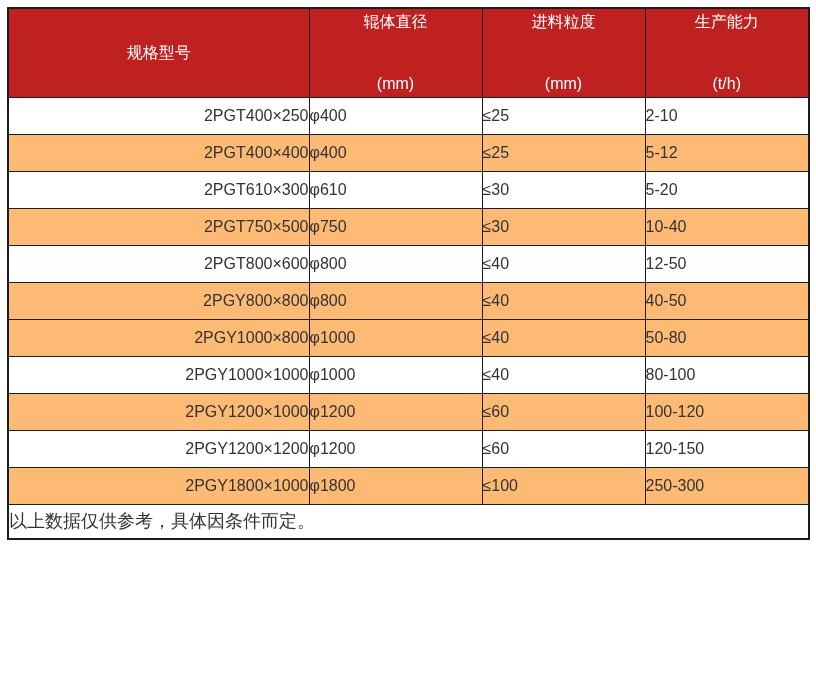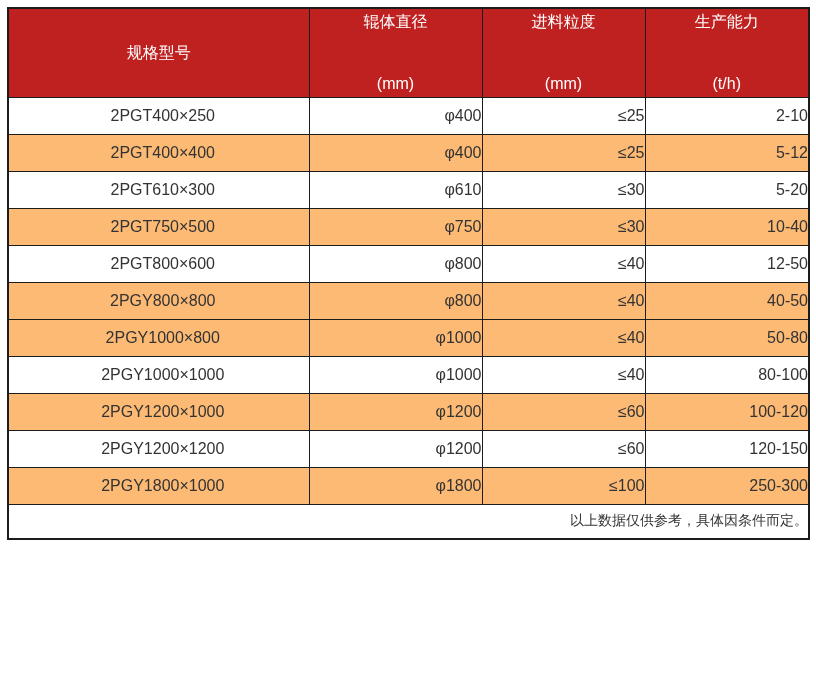--- a/index.html
+++ b/index.html
@@ -41,38 +41,38 @@
     padding: 0;
   }
   .th-label { line-height: 26px; }
   .th-unit  { line-height: 26px; margin-top: 36px; }
   .th-unit:empty { display: none; }
   
   .spec-table tbody td {
     height: 37px;
     font-size: 16px;
     color: #333333;
-    text-align: right;
+    text-align: left;
     vertical-align: middle;
     padding: 0;
     background: #ffffff;
   }
   .spec-table tbody tr.alt td {
     background: #fdba74;
   }
   .spec-table tbody td.model-cell {
-    text-align: center;
+    text-align: right;
     padding-left: 8px;
   }
   
   .spec-table tfoot td {
     height: 34px;
-    font-size: 14px;
+    font-size: 18px;
     color: #333333;
-    text-align: right;
+    text-align: left;
     vertical-align: middle;
     background: #ffffff;
     padding: 0;
   }
 </style>
 </head>
 <body>
 
 <div class="page">
   <table class="spec-table">

